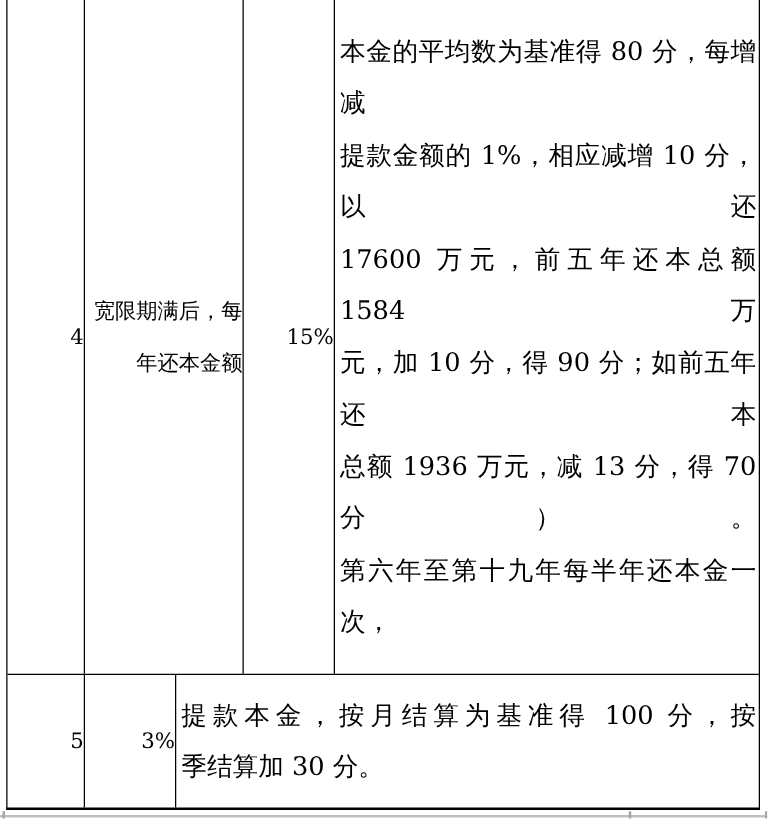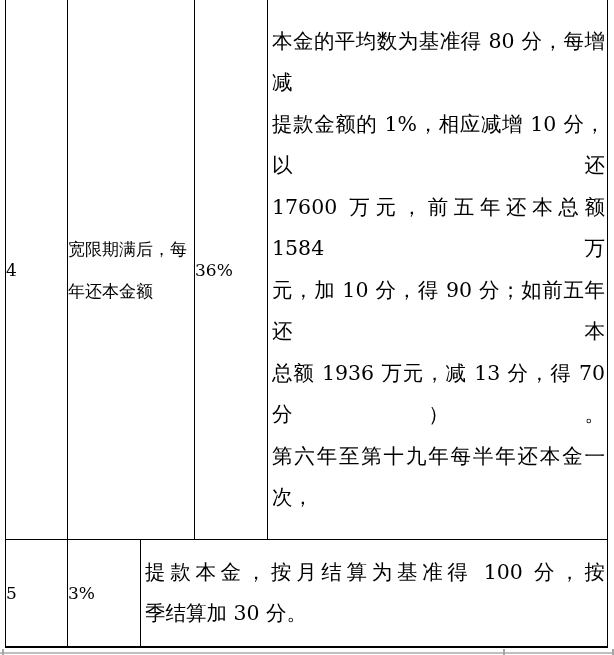--- a/index.html
+++ b/index.html
@@ -33,21 +33,21 @@
     height: 539px;
     border-bottom: 1.5px solid #000;
   }
   .row-5 {
     height: 106px;
   }
   .cell {
     display: flex;
     flex-direction: column;
     justify-content: center;
-    align-items: flex-start;
+    align-items: flex-end;
     overflow: hidden;
     border-right: 1.5px solid #000;
     text-align: center;
   }
   .cell:last-child {
     border-right: none;
   }
   .c1 { width: 61px;  font-size: 17px; line-height: 42px; }
   .c2 { width: 126px; font-size: 17px; }
   .c3 { width: 72px;  font-size: 17px; line-height: 42px; }
@@ -97,21 +97,21 @@
 
 <div class="page">
   <div class="tbl">
 
     <div class="row row-4">
       <div class="cell c1">4</div>
       <div class="cell c2">
           <div class="tline">宽限期满后，每</div>
           <div class="tline">年还本金额</div>
         </div>
-      <div class="cell c3">36%</div>
+      <div class="cell c3">15%</div>
       <div class="cell c4">
           <div class="tline">本金的平均数为基准得 80 分，每增减</div>
           <div class="tline">提款金额的 1%，相应减增 10 分，以还</div>
           <div class="tline">17600 万元，前五年还本总额 1584 万</div>
           <div class="tline">元，加 10 分，得 90 分；如前五年还本</div>
           <div class="tline">总额 1936 万元，减 13 分，得 70 分）。</div>
           <div class="tline">第六年至第十九年每半年还本金一次，</div>
         </div>
     </div>
 

